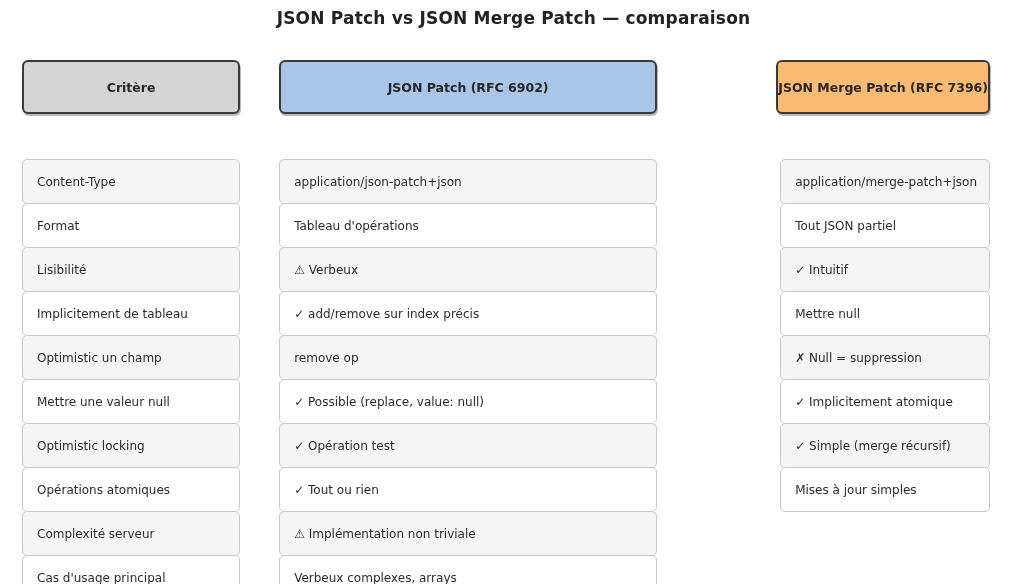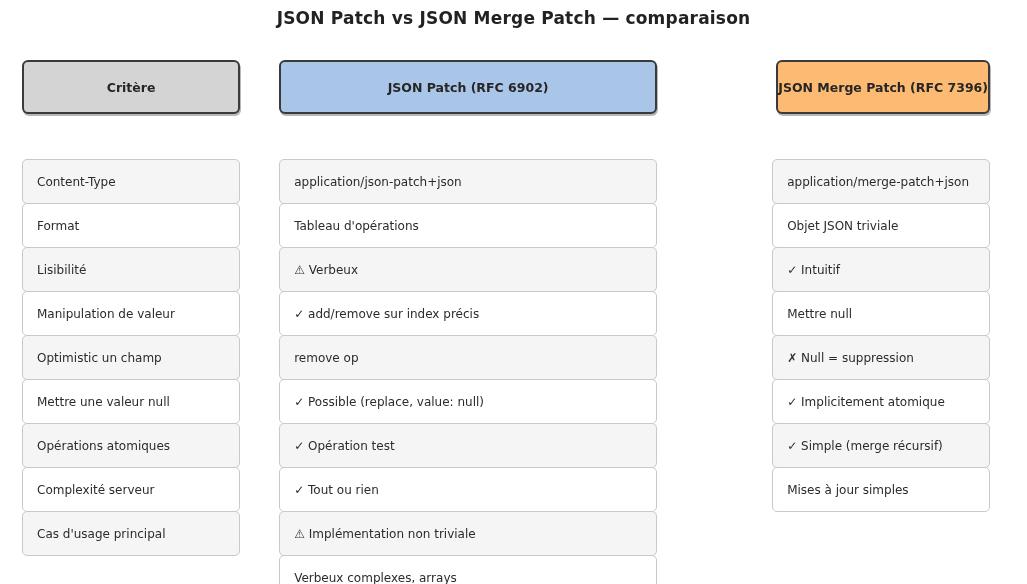--- a/index.html
+++ b/index.html
@@ -47,43 +47,44 @@
   .col-merge    .col-header { background: #fcba72; }
   .col-body { display: flex; flex-direction: column; }
   .cell {
     height: 45px;
     border: 1px solid #c9c9c9;
     border-radius: 5px;
     margin-top: -1px;
     display: flex;
     align-items: center;
     padding-left: 14px;
-    padding-right: 20px;
+    padding-right: 12px;
     font-size: 12px;
     color: #2b2b2b;
     background: #ffffff;
   }
   .col-body .cell:nth-child(odd) { background: #f5f5f5; }
 </style>
 </head>
 <body>
 
 <h1 class="page-title">JSON Patch vs JSON Merge Patch — comparaison</h1>
 
 <div class="table">
 
   <div class="col col-criteria">
     <div class="col-header">Critère</div>
     <div class="col-body">
       <div class="cell">Content-Type</div>
       <div class="cell">Format</div>
       <div class="cell">Lisibilité</div>
-      <div class="cell">Manipulation de valeur</div>
+      <div class="cell">Implicitement de tableau</div>
       <div class="cell">Optimistic un champ</div>
       <div class="cell">Mettre une valeur null</div>
+      <div class="cell">Optimistic locking</div>
       <div class="cell">Opérations atomiques</div>
       <div class="cell">Complexité serveur</div>
       <div class="cell">Cas d'usage principal</div>
     </div>
   </div>
 
   <div class="col col-patch">
     <div class="col-header">JSON Patch (RFC 6902)</div>
     <div class="col-body">
       <div class="cell">application/json-patch+json</div>
@@ -96,21 +97,21 @@
       <div class="cell">✓ Tout ou rien</div>
       <div class="cell">⚠ Implémentation non triviale</div>
       <div class="cell">Verbeux complexes, arrays</div>
     </div>
   </div>
 
   <div class="col col-merge">
     <div class="col-header">JSON Merge Patch (RFC 7396)</div>
     <div class="col-body">
       <div class="cell">application/merge-patch+json</div>
-      <div class="cell">Objet JSON triviale</div>
+      <div class="cell">Tout JSON partiel</div>
       <div class="cell">✓ Intuitif</div>
       <div class="cell">Mettre null</div>
       <div class="cell">✗ Null = suppression</div>
       <div class="cell">✓ Implicitement atomique</div>
       <div class="cell">✓ Simple (merge récursif)</div>
       <div class="cell">Mises à jour simples</div>
     </div>
   </div>
 
 </div>

